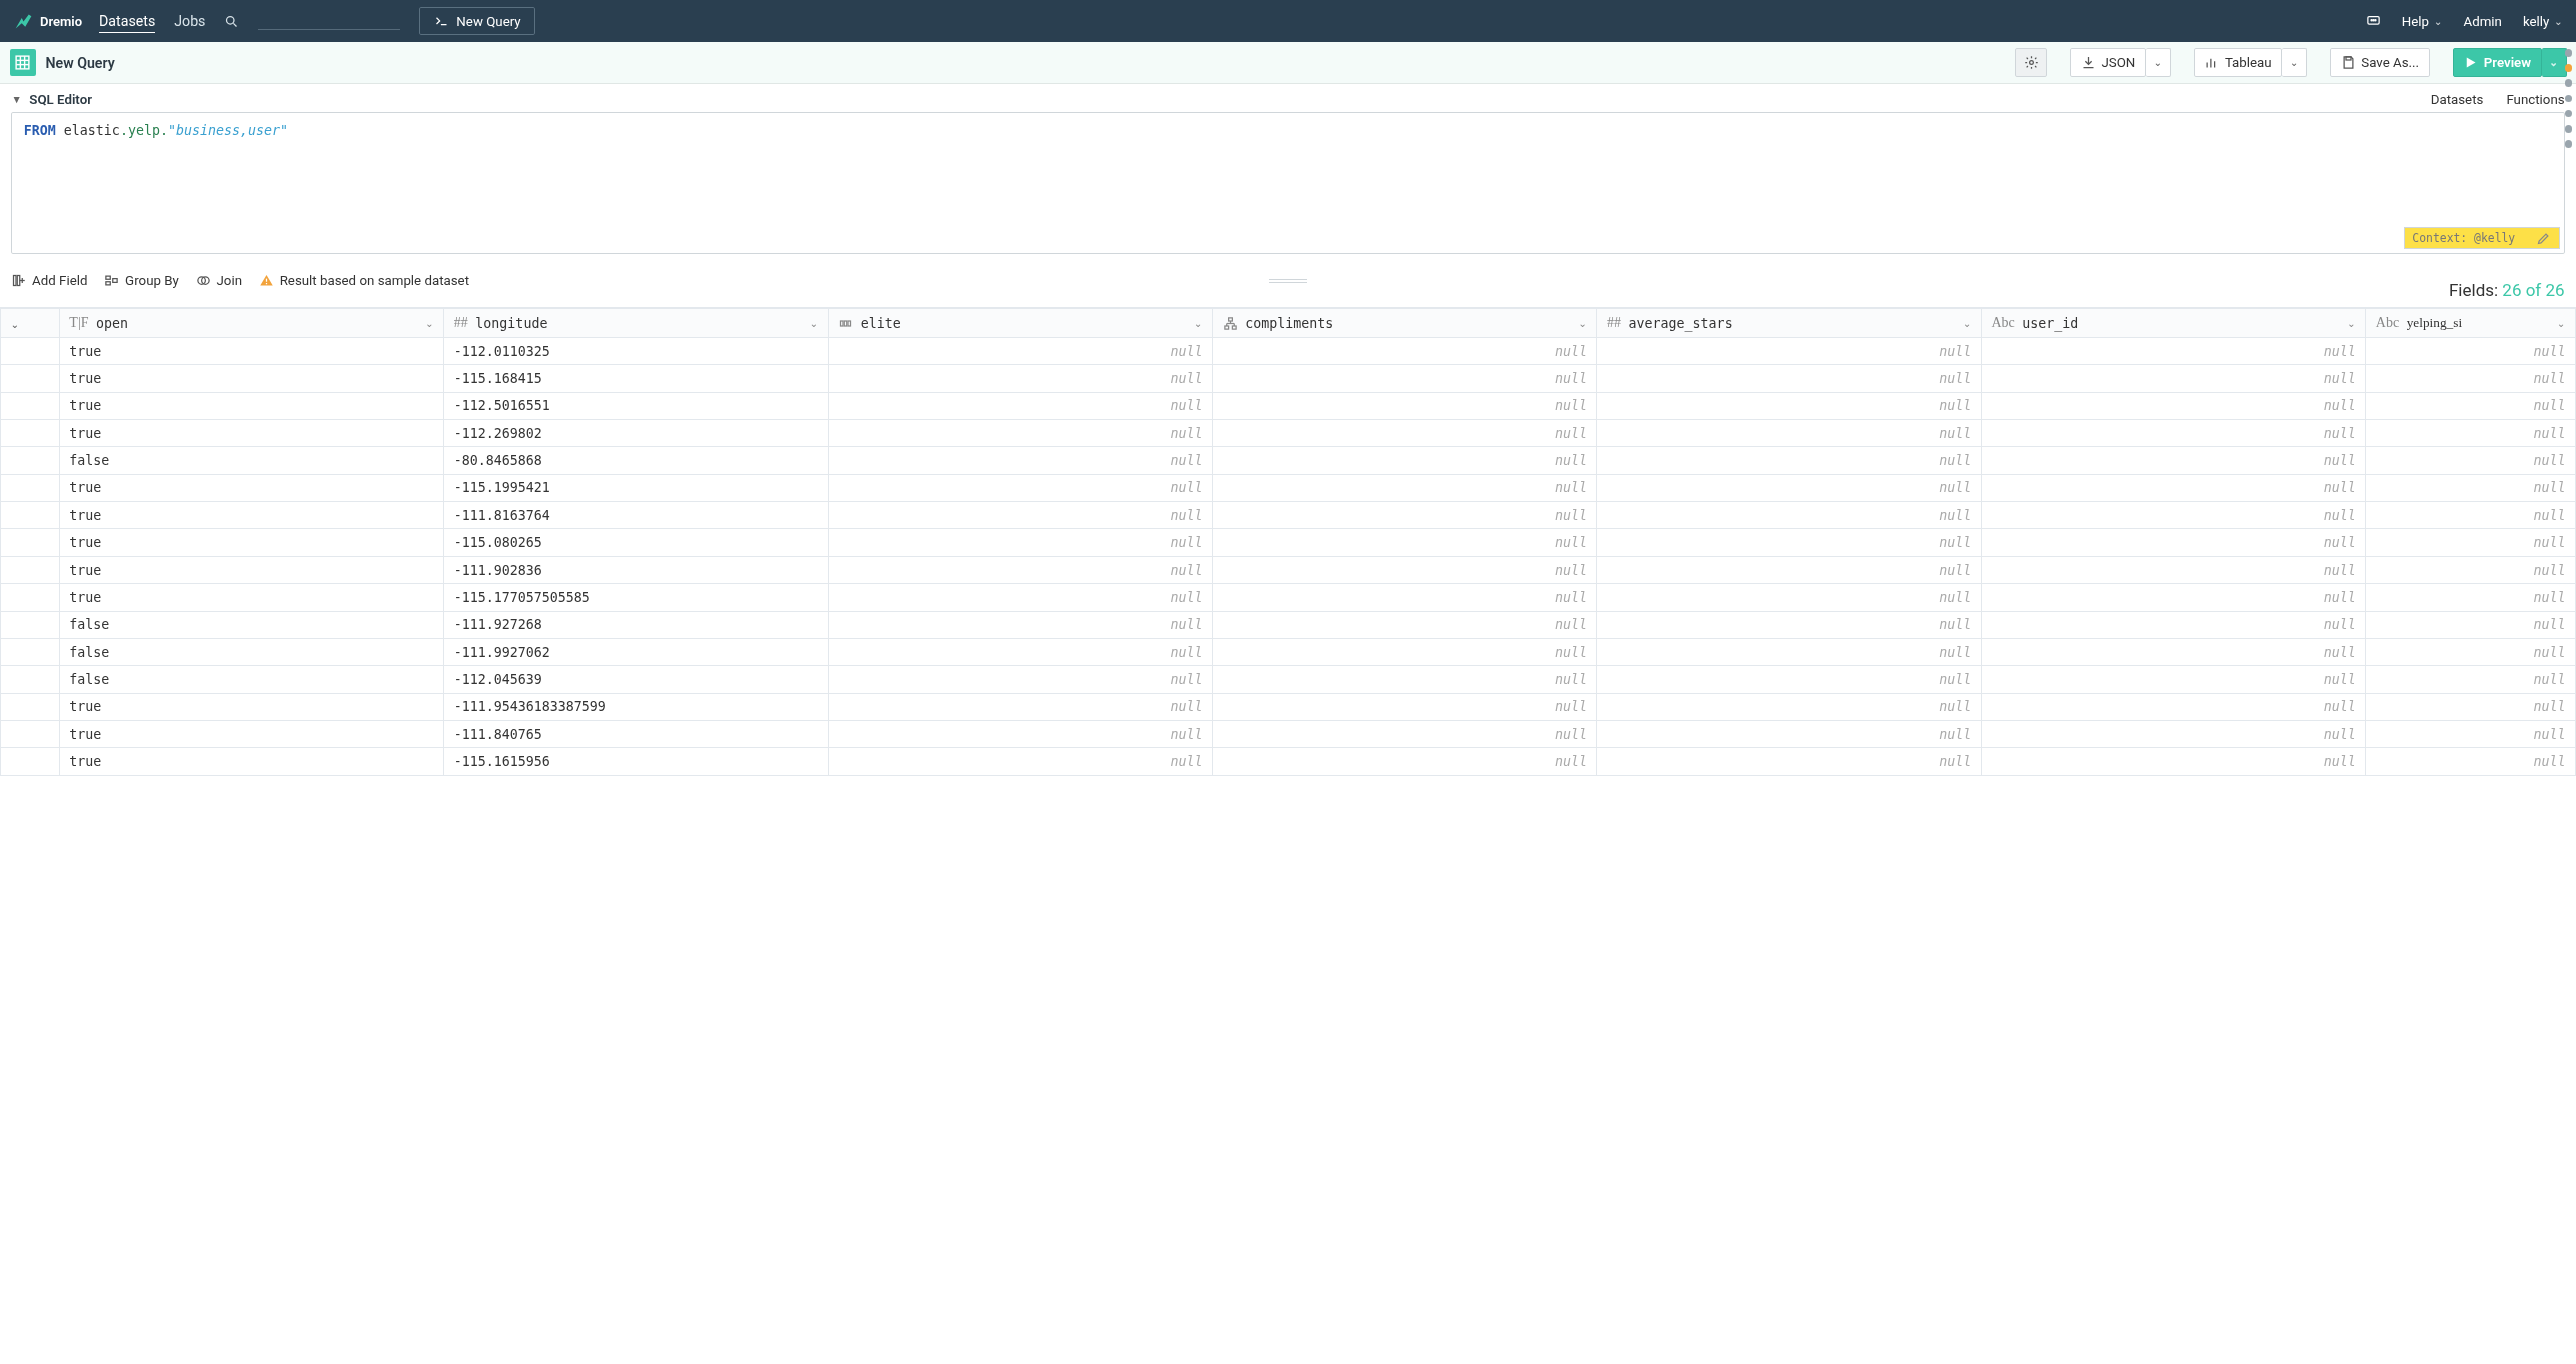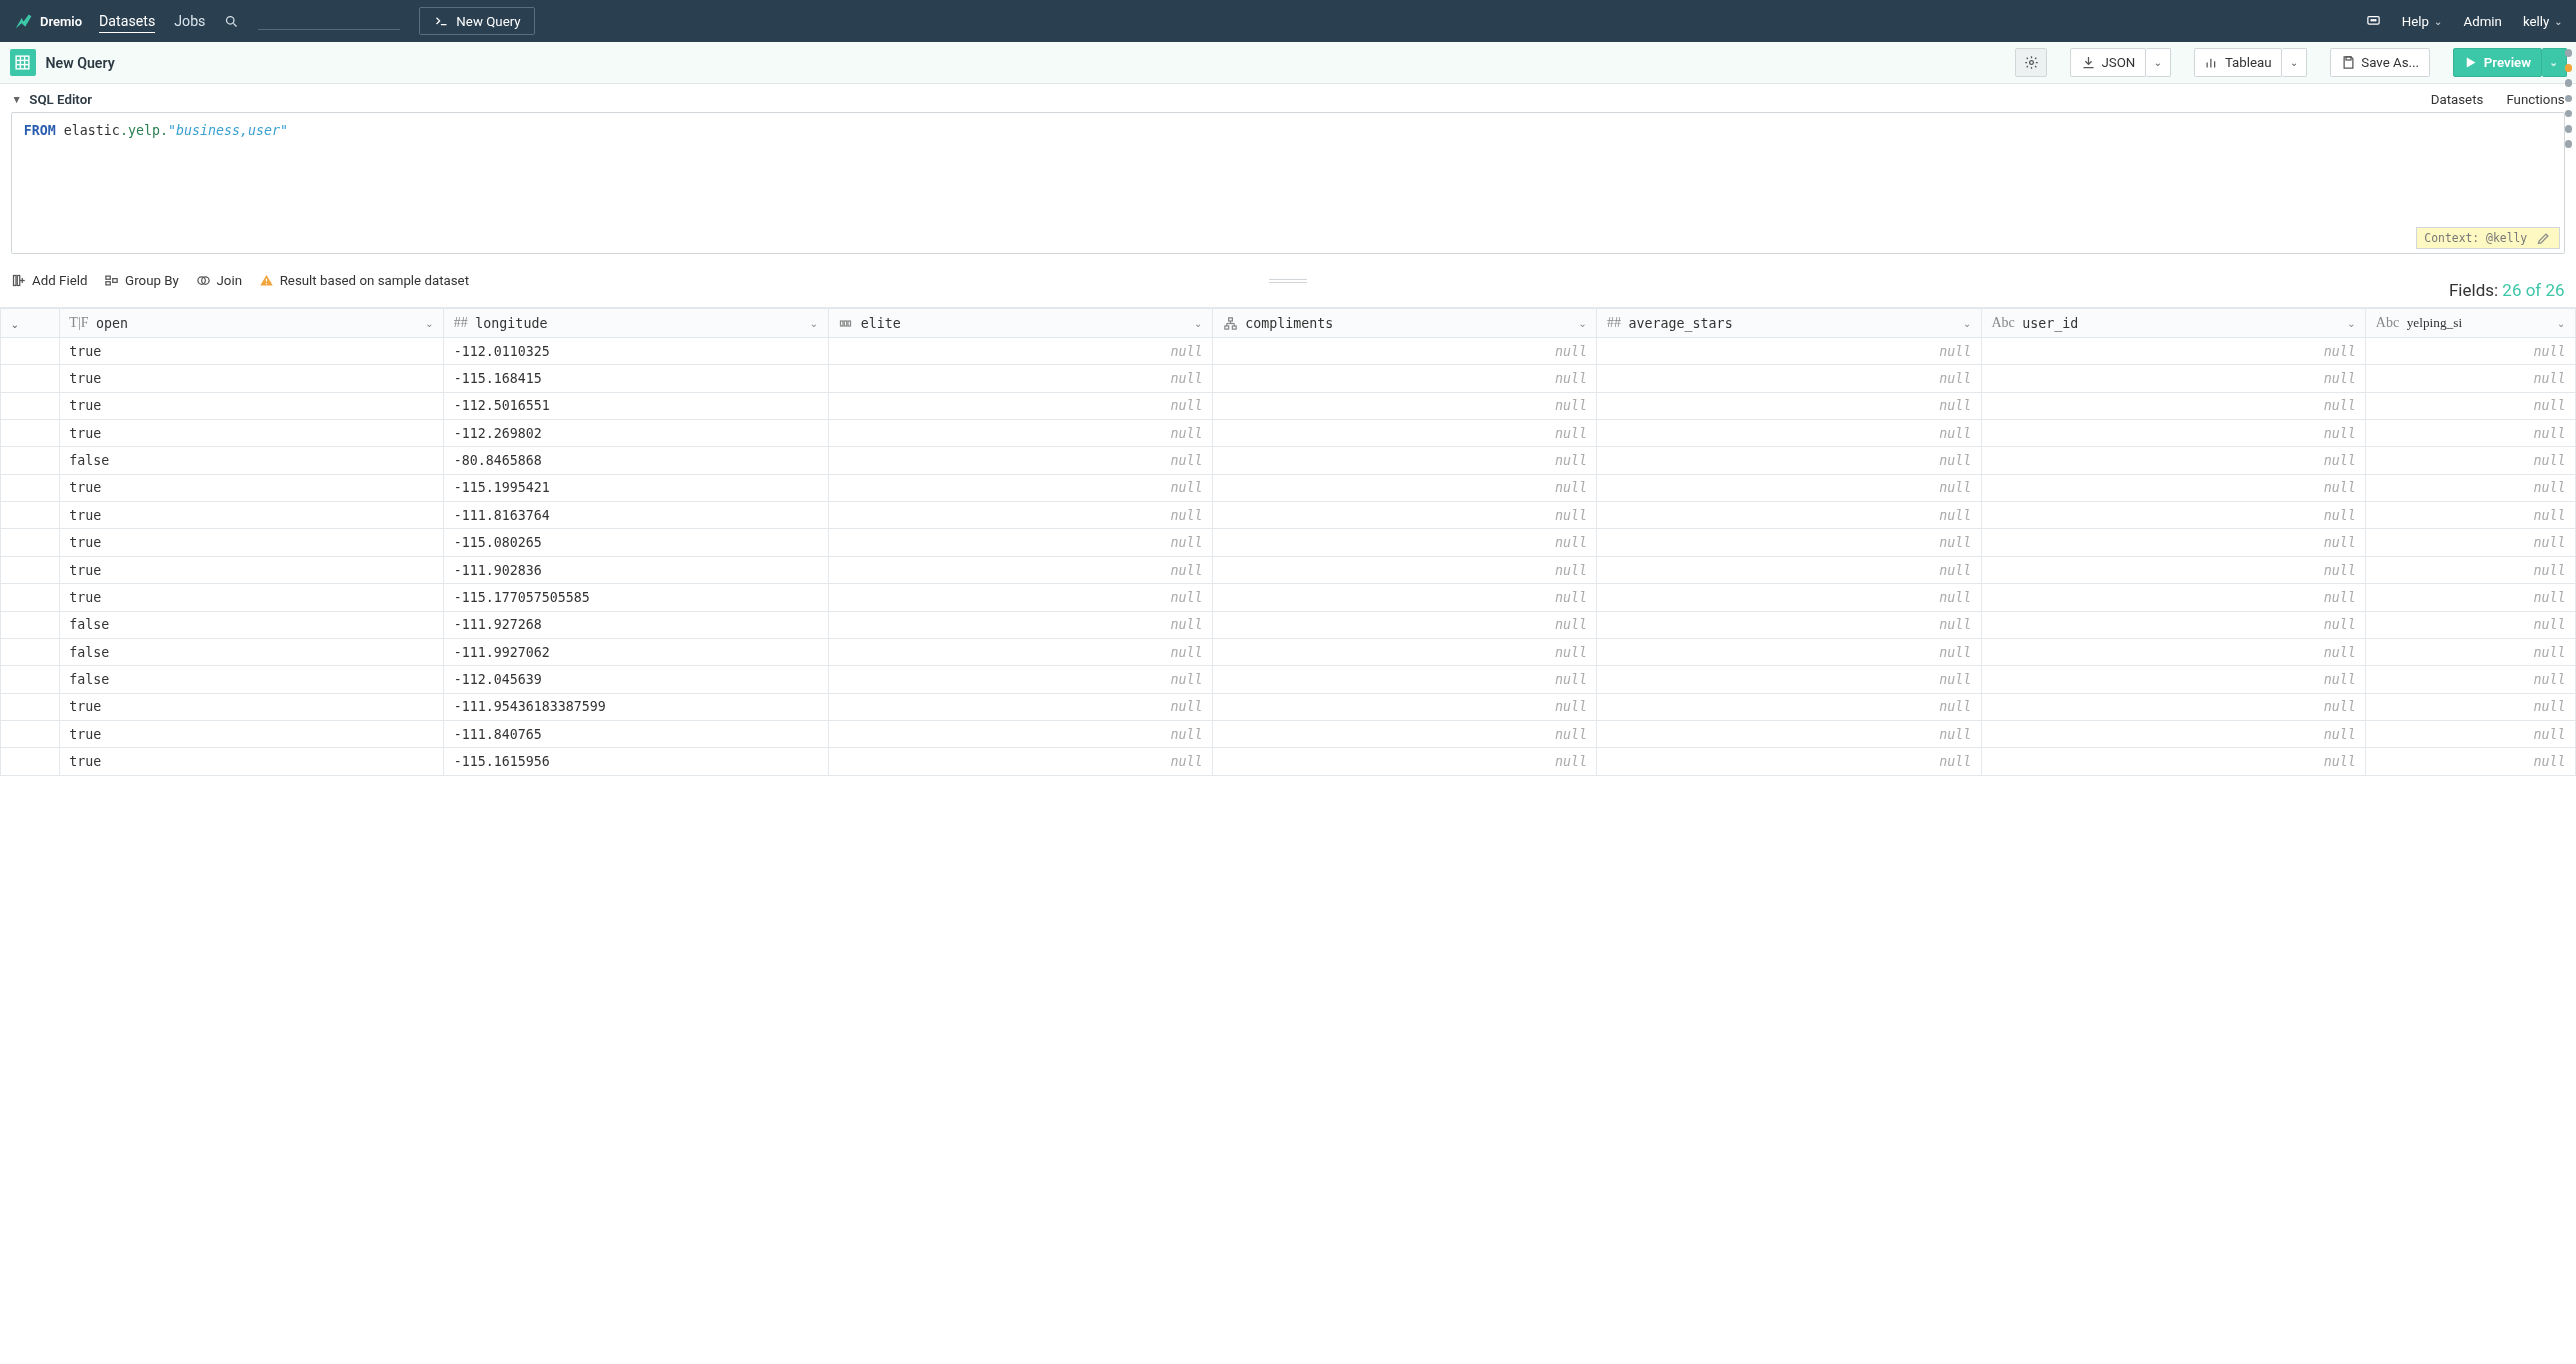--- a/index.html
+++ b/index.html
@@ -29,21 +29,21 @@
 
 .editor-panel { padding:7.6px 11.4px 0 11.4px; }
 .editor-head { display:flex; align-items:center; font-weight:600; color:#2d3a44; font-size:13.3px; margin-bottom:5.7px; }
 .editor-head .tri { margin-right:7.6px; font-size:10.4px; color:#666; }
 .editor-tabs-right { margin-left:auto; display:flex; gap:23px; font-weight:400; color:#333; font-size:13.3px; }
 .editor-tabs-right span { cursor:pointer; }
 .sql-box { border:0.9px solid #d0d6da; border-radius:1.9px; height:142px; padding:9.5px 11.4px; font-family:Menlo,Consolas,monospace; font-size:13.3px; position:relative; background:#fff; }
 .kw { color:#2a5db0; font-weight:600; }
 .dot { color:#2a8050; }
 .str { color:#3aa0d0; font-style:italic; }
-.context-badge { position:absolute; right:3.8px; bottom:3.8px; border:0.9px solid #d0d6da; background:#fef9c3; padding:2.8px 7.6px; font-size:11.4px; color:#777; display:flex; align-items:center; gap:9px; }
+.context-badge { position:absolute; right:3.8px; bottom:3.8px; border:0.9px solid #d0d6da; background:#fde047; padding:2.8px 7.6px; font-size:11.4px; color:#777; display:flex; align-items:center; gap:21px; }
 
 .toolbar2 { display:flex; align-items:center; padding:7.6px 11.4px; gap:17px; border-bottom:0.9px solid #e3e8ed; font-size:13.3px; color:#333; position:relative; }
 .toolbar2 .grp { display:flex; align-items:center; gap:5.7px; cursor:pointer; }
 .warn-icon { color:#f2a33c; }
 .drag-handle { position:absolute; left:50%; transform:translateX(-50%); width:38px; height:3.8px; border-top:1.9px solid #d0d6da; border-bottom:1.9px solid #d0d6da; }
 .fields-info { margin-left:auto; font-size:17px;margin-top:18px; }
 .fields-info .hl { color:#3cc7a8; }
 
 .grid-wrap { overflow:auto; height:calc(100vh - 308px); }
 table.grid { border-collapse:collapse; width:100%; table-layout:fixed; }

